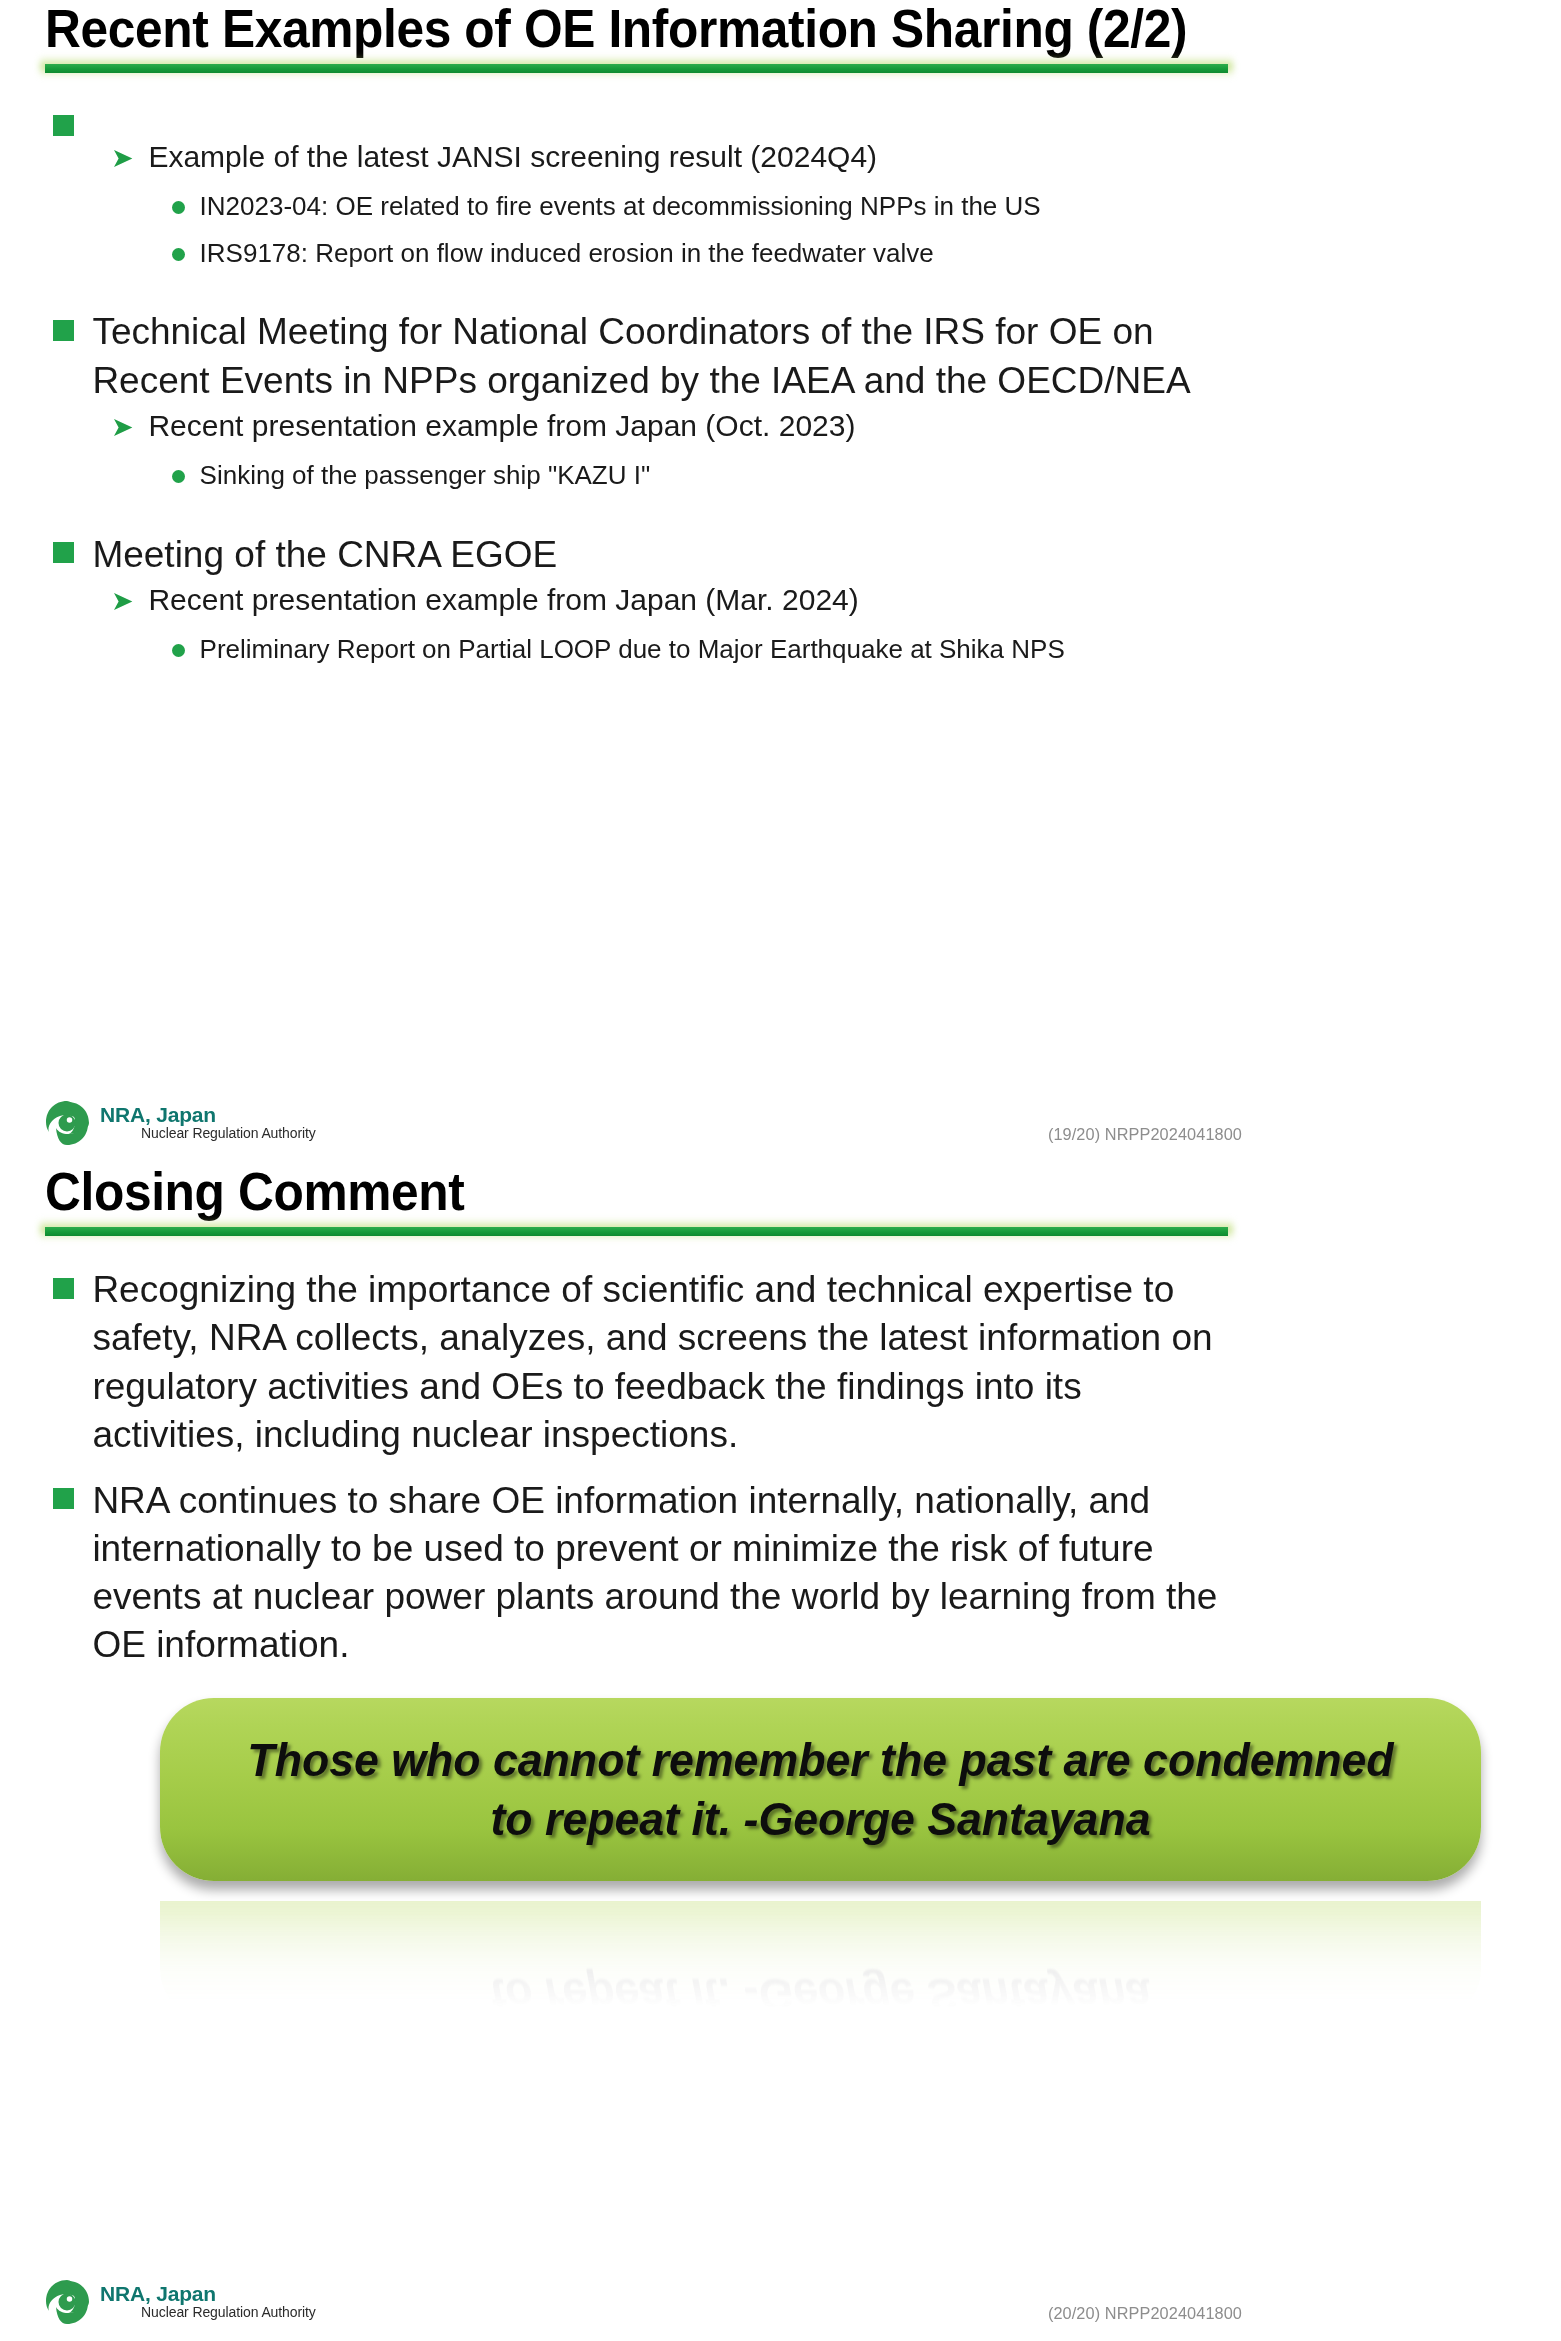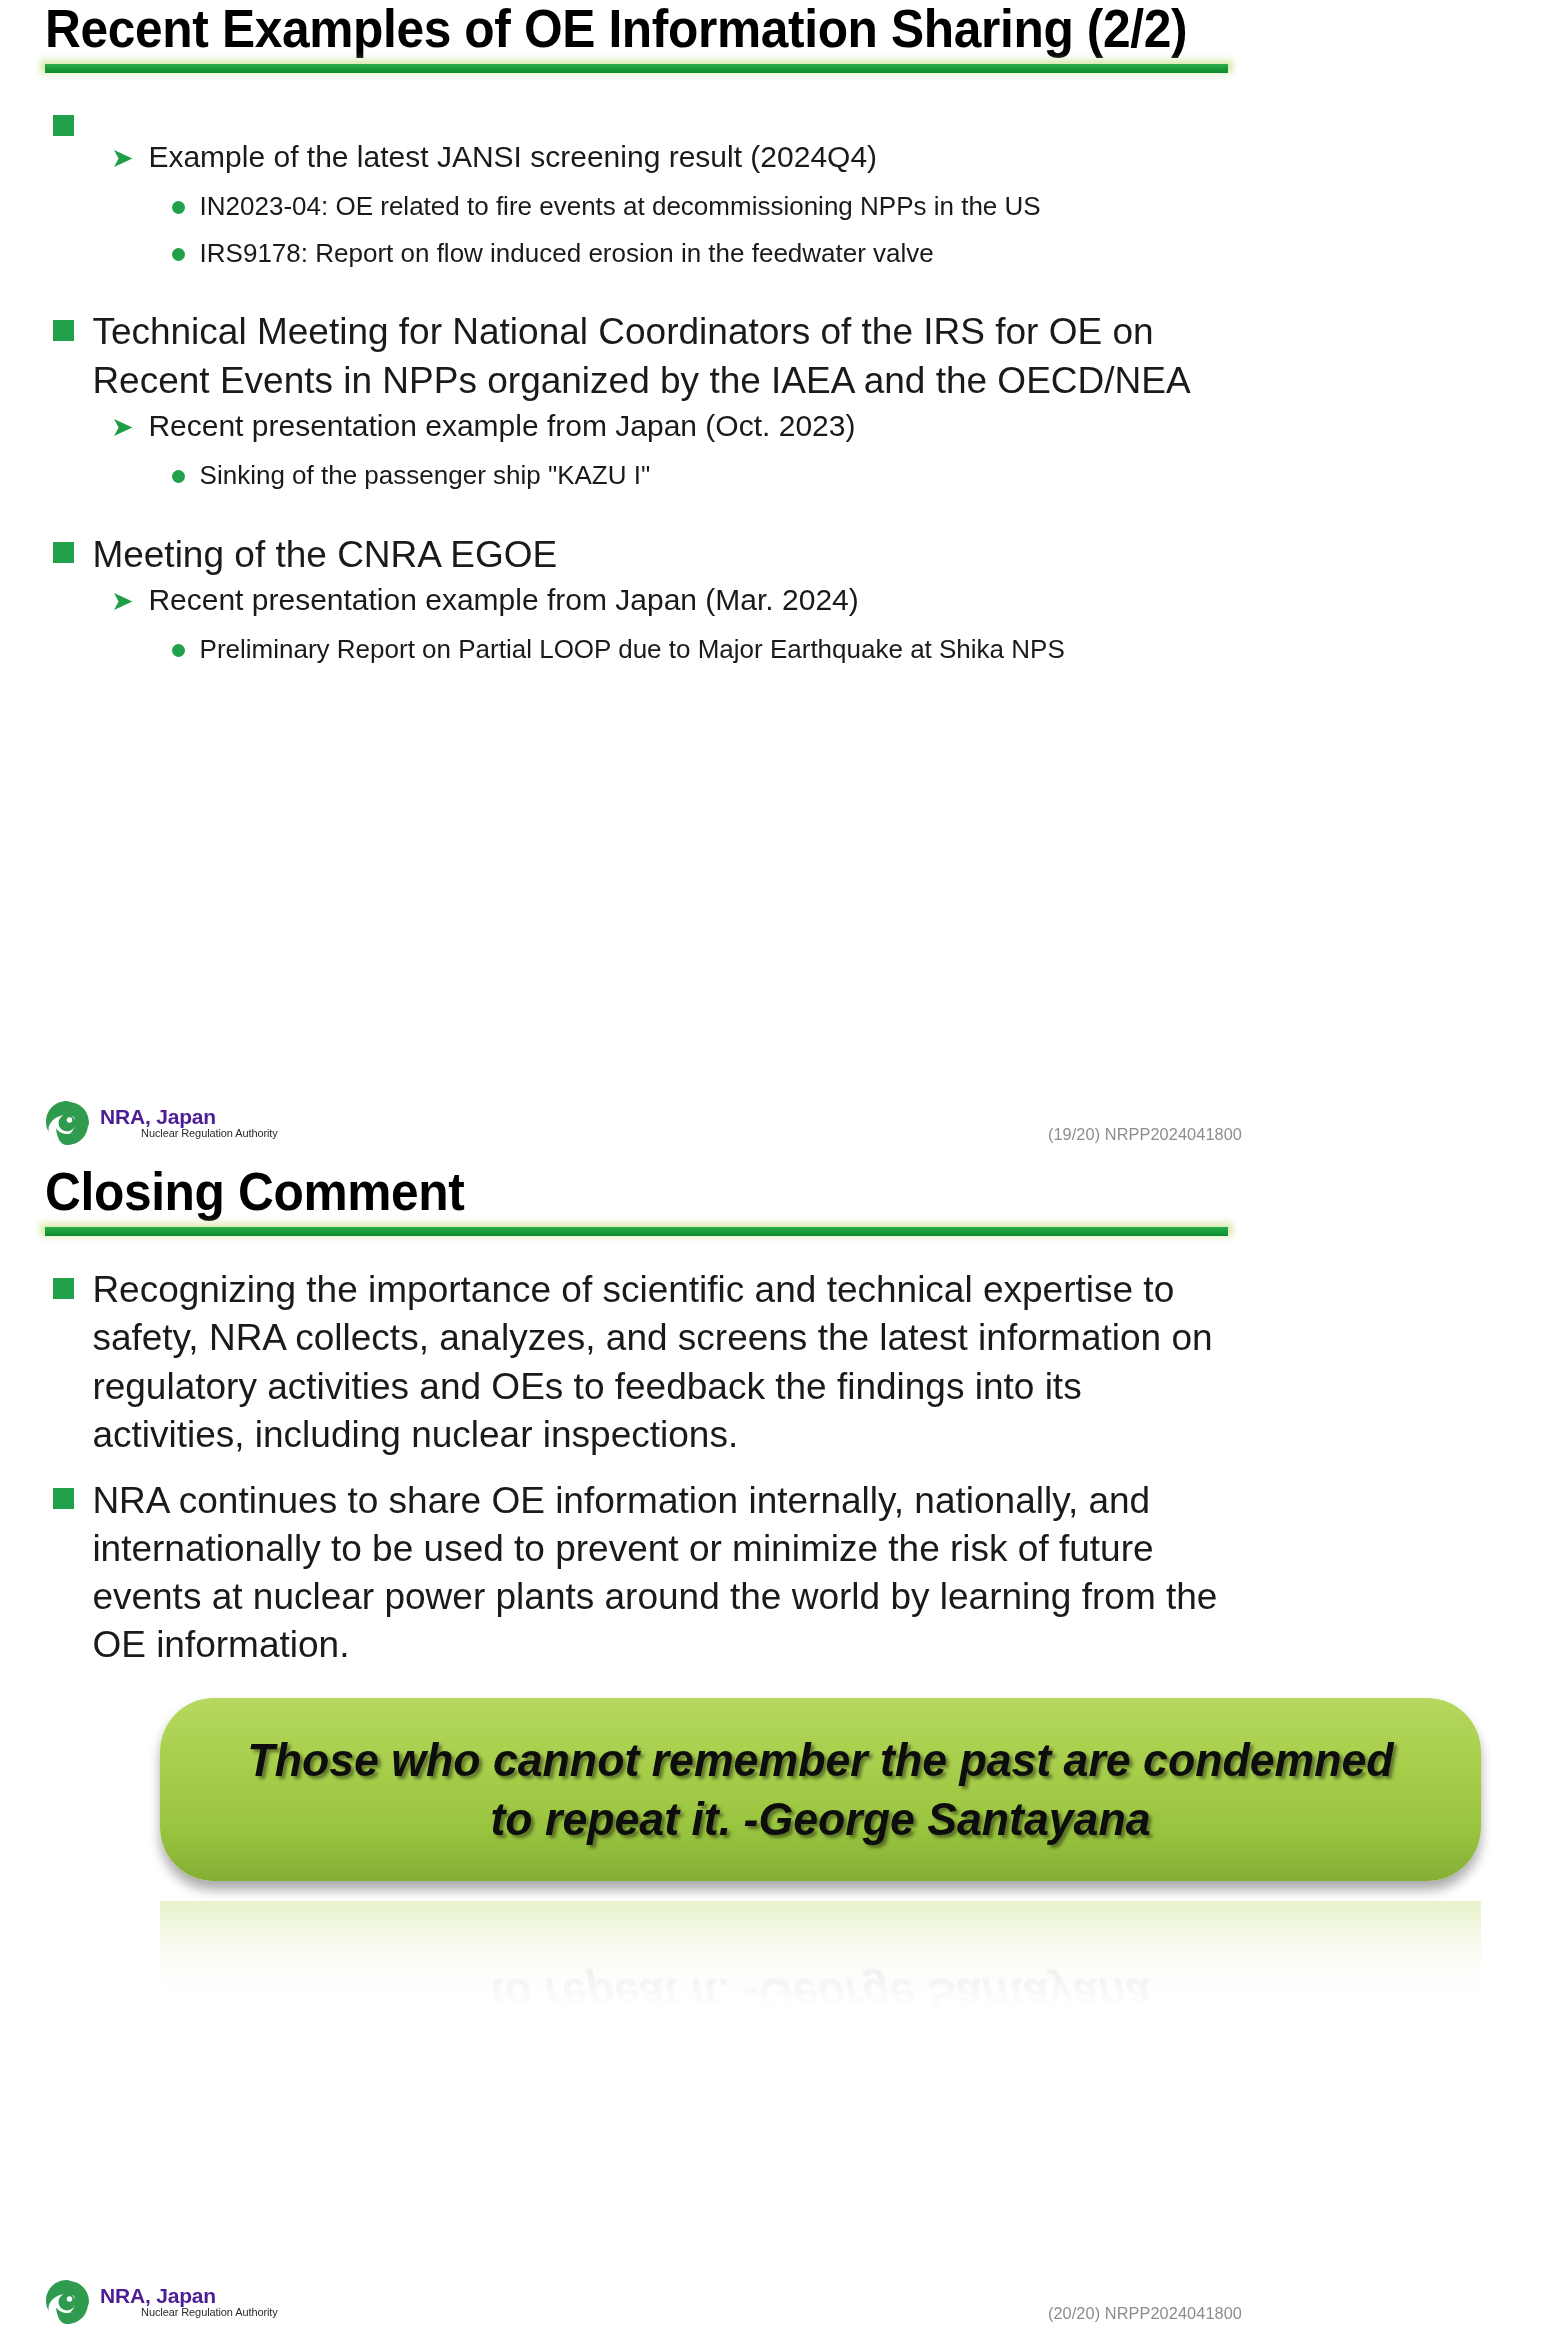--- a/index.html
+++ b/index.html
@@ -88,23 +88,23 @@
   
   .footer {
     position:absolute; left:0; right:0; bottom:0;
     height:81px;
     display:flex; align-items:center;
   }
   .logo { display:flex; align-items:center; margin-left:42px; }
   .logo-mark { width:50px; height:50px; flex:0 0 50px; margin-right:8.1px; }
   .logo-txt { line-height:1.06; }
   .logo-name {
-    font-size:21px; font-weight:bold; color:#4c1d95; letter-spacing:-0.2px;
-  }
-  .logo-sub { font-size:11px; color:#2b2b2b; letter-spacing:-0.1px;padding-left:41px; }
+    font-size:21px; font-weight:bold; color:#0f766e; letter-spacing:-0.2px;
+  }
+  .logo-sub { font-size:14px; color:#2b2b2b; letter-spacing:-0.1px;padding-left:41px; }
   .pagecode {
     position:absolute; right:31px; bottom:19px;
     font-size:16.3px; color:#8d8d8d; letter-spacing:0.1px;
   }
 
   
   .quote-area { position:relative; margin:29px 0 0 0; height:244px; }
   .quote-box {
     position:absolute; left:118px; width:1321px; top:0; height:183px;
     border-radius:54px;

